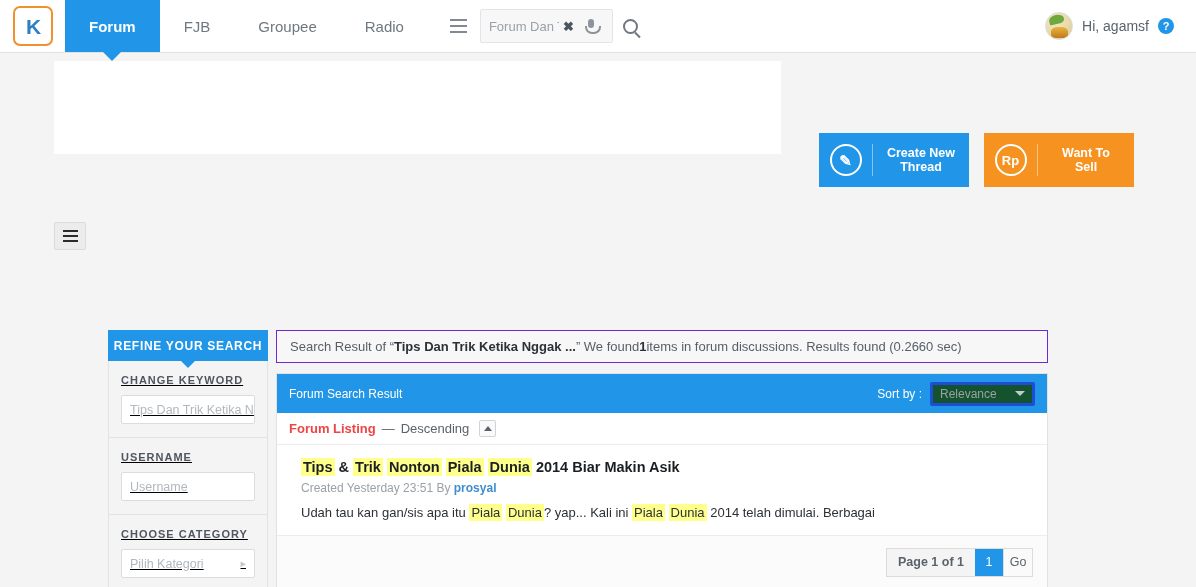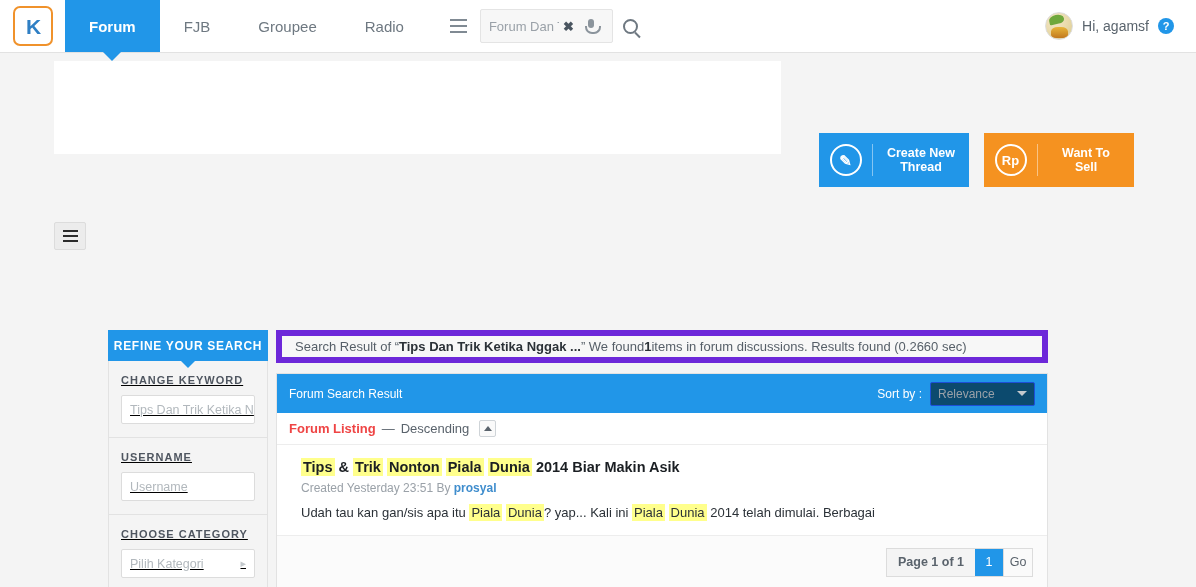--- a/index.html
+++ b/index.html
@@ -157,36 +157,36 @@
   .refine-input.sel { justify-content: space-between; cursor: pointer; }
   .caret-r { color: #c4c9cd; font-size: 11px; }
   .caret-d {
     width: 0; height: 0; border-left: 5px solid transparent; border-right: 5px solid transparent;
     border-top: 5px solid #c4c9cd;
   }
 
   
   .main { position: absolute; left: 276px; top: 168px; width: 772px; }
   .result-summary {
-    background: #f7f7f7; border: 6px solid #6d28d9; height: 33px;
+    background: #f7f7f7; border: 1px solid #6d28d9; height: 33px;
     display: flex; align-items: center; padding: 0 13px;
     font-size: 13px; color: #565f68;
   }
   .result-summary b { color: #2b3137; }
 
   .result-panel { margin-top: 10px; background: #fff; border: 1px solid #e2e2e2; }
   .panel-head {
     background: #2196e8; height: 39px; display: flex; align-items: center;
     padding: 0 12px; color: #fff;
   }
   .panel-title { font-size: 12px; font-weight: normal; }
   .sortby-wrap { margin-left: auto; display: flex; align-items: center; gap: 8px; }
   .sortby-label { font-size: 12px; }
   .sort-select {
-    background: #0c4a6e; border: 1px solid #1d4ed8; border-radius: 2px;
+    background: #14532d; border: 3px solid #1d4ed8; border-radius: 2px;
     height: 24px; width: 105px; display: flex; align-items: center;
     justify-content: space-between; padding: 0 7px; font-size: 12px;
     color: #9aa1a8; cursor: pointer;
   }
 
   .listing-bar {
     height: 32px; display: flex; align-items: center; gap: 6px;
     padding: 0 12px; border-bottom: 1px solid #ededed; font-size: 13px; color: #5a636c;
   }
   .listing-bar .lb-strong { font-weight: bold; color: #ef4444; }

